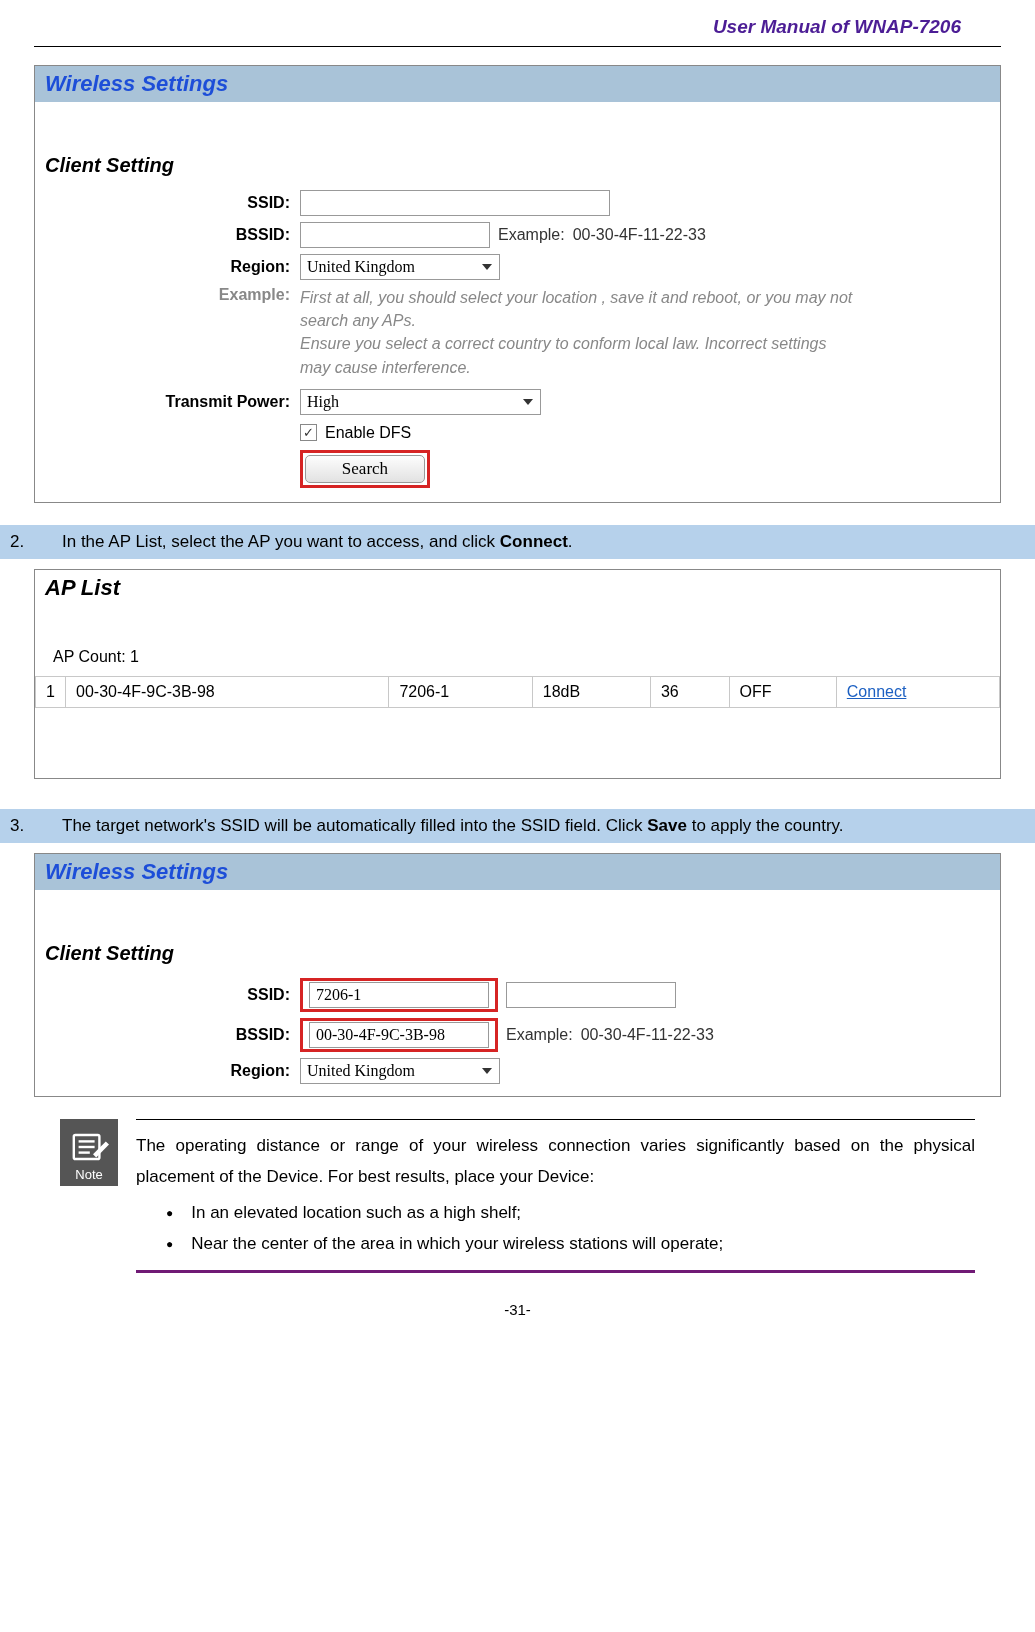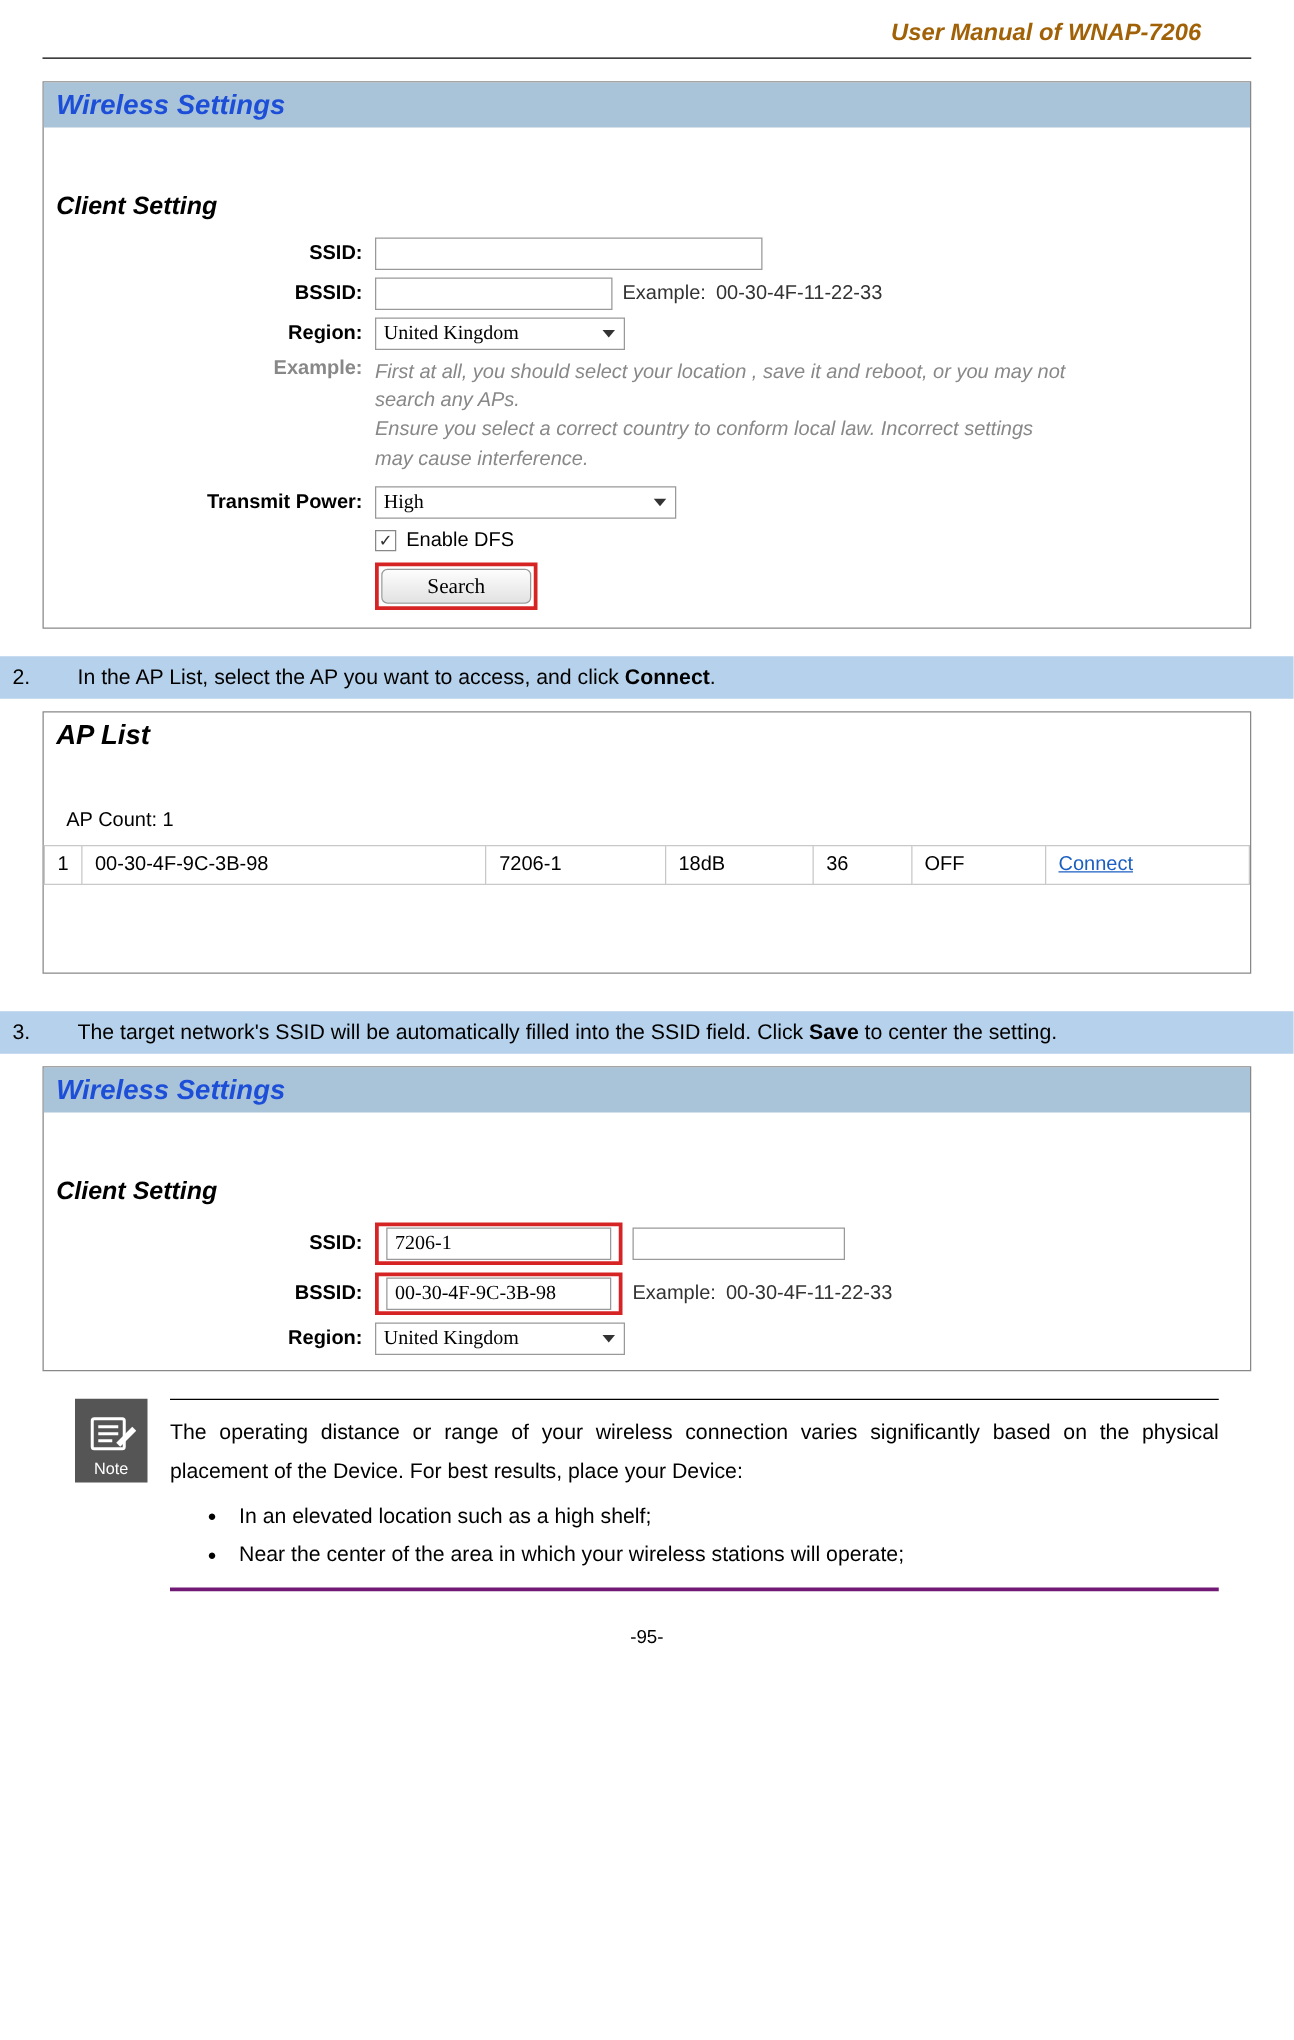--- a/index.html
+++ b/index.html
@@ -6,21 +6,21 @@
   body {
     font-family: Arial, sans-serif;
     background: #fff;
     width: 1035px;
     margin: 0 auto;
     padding: 10px 0 40px 0;
     color: #000;
   }
   .header-right {
     text-align: right;
-    color: #a16207;
+    color: #4c1d95;
     font-style: italic;
     font-weight: bold;
     font-size: 19px;
     padding: 6px 40px 8px 0;
     border-bottom: 1.5px solid #000;
     margin: 0 34px;
   }
   .panel {
     border: 1px solid #888;
     margin: 18px 34px 0 34px;
@@ -239,21 +239,21 @@
       <td><span class="connect-link">Connect</span></td>
     </tr>
   </tbody>
     </table>
   <div style="height:70px;"></div>
 </div>
 
 <div class="step-bar" style="margin-top:30px;">
   <span class="step-num">3.</span>
   <span>
-    <span>The target network's SSID will be automatically filled into the SSID field. Click </span><b>Save</b><span> to center the setting.</span>
+    <span>The target network's SSID will be automatically filled into the SSID field. Click </span><b>Save</b><span> to apply the country.</span>
   </span>
 </div>
 
 <div class="panel" style="margin-top:10px;">
   <div class="panel-title-bar">Wireless Settings</div>
   <div style="height:38px;"></div>
   <div class="section-title">Client Setting</div>
 
   <div class="form-row">
     <div class="form-label">SSID:</div>
@@ -298,13 +298,13 @@
   </div>
   <div class="note-text">
     <div>The operating distance or range of your wireless connection varies significantly based on the physical placement of the Device. For best results, place your Device:</div>
     <ul>
       <li>In an elevated location such as a high shelf;</li>
       <li>Near the center of the area in which your wireless stations will operate;</li>
     </ul>
   </div>
 </div>
 
-<div class="footer">-95-</div>
+<div class="footer">-31-</div>
 
 </body></html>

